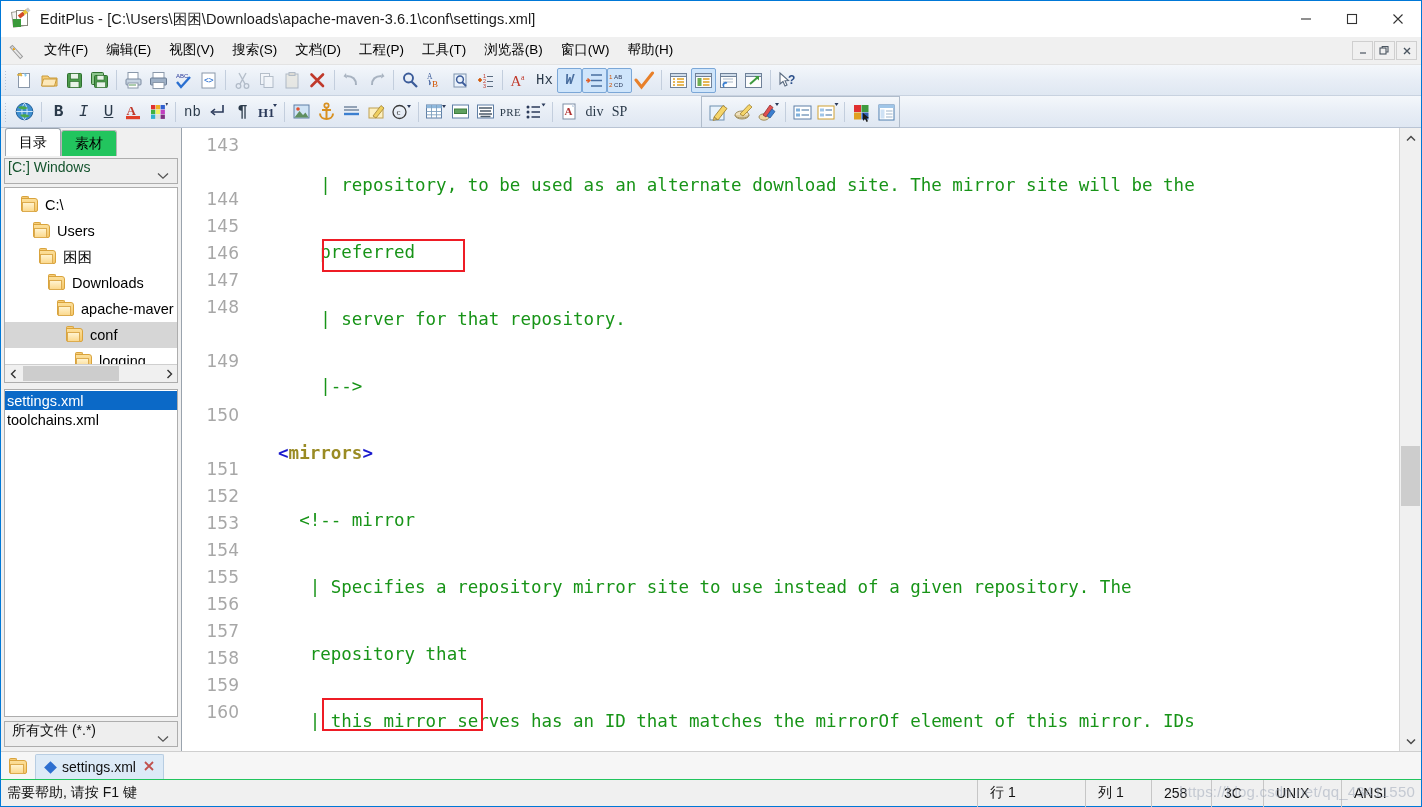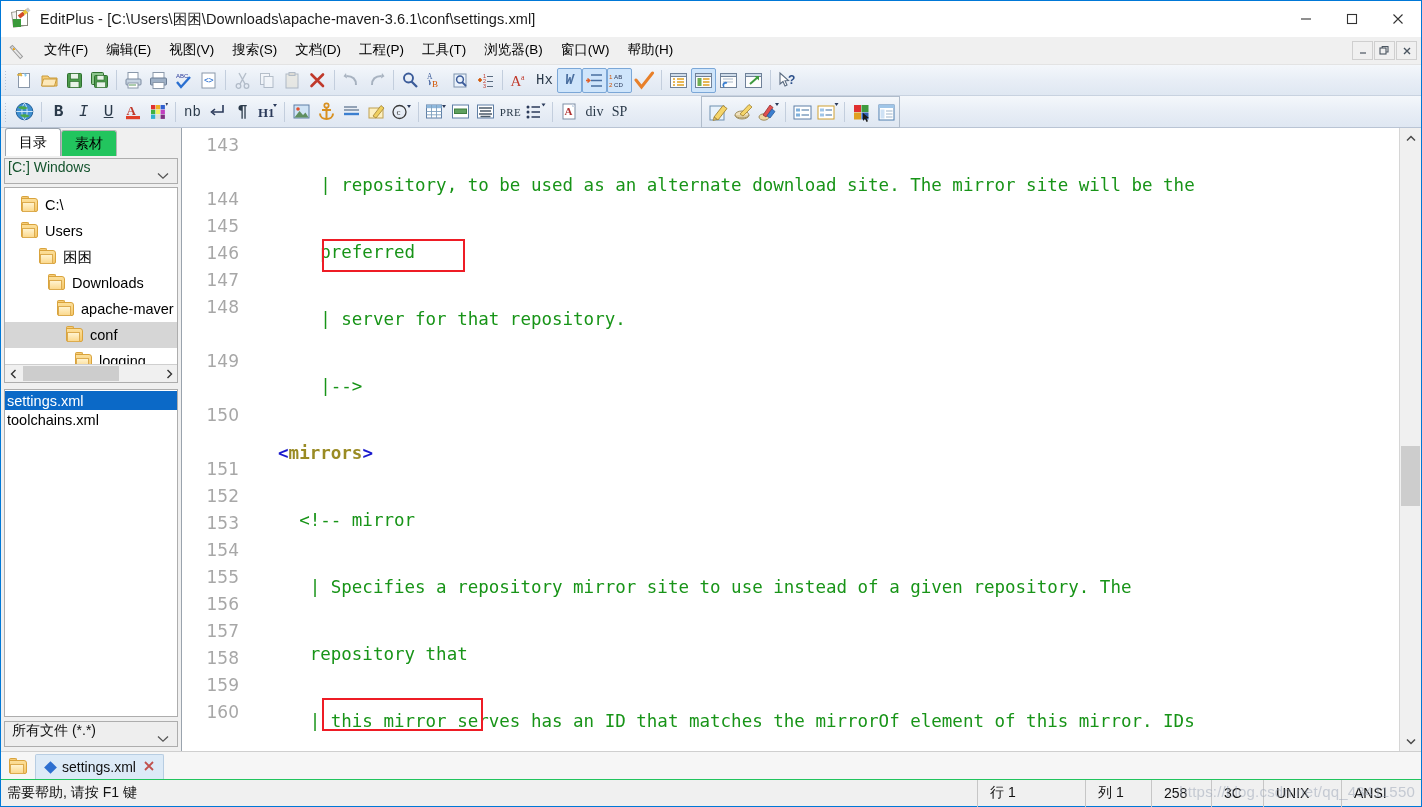--- a/index.html
+++ b/index.html
@@ -776,21 +776,21 @@
 
       <div class="tree">
         <div class="tree-row" style="padding-left:16px">
           <span class="folder">
               <i class="f-tab"></i>
               <i class="f-back"></i>
               <i class="f-front"></i>
             </span>
           <span>C:\</span>
         </div>
-        <div class="tree-row" style="padding-left:16px">
+        <div class="tree-row" style="padding-left:28px">
           <span class="folder">
               <i class="f-tab"></i>
               <i class="f-back"></i>
               <i class="f-front"></i>
             </span>
           <span>Users</span>
         </div>
         <div class="tree-row" style="padding-left:34px">
           <span class="folder">
               <i class="f-tab"></i>

